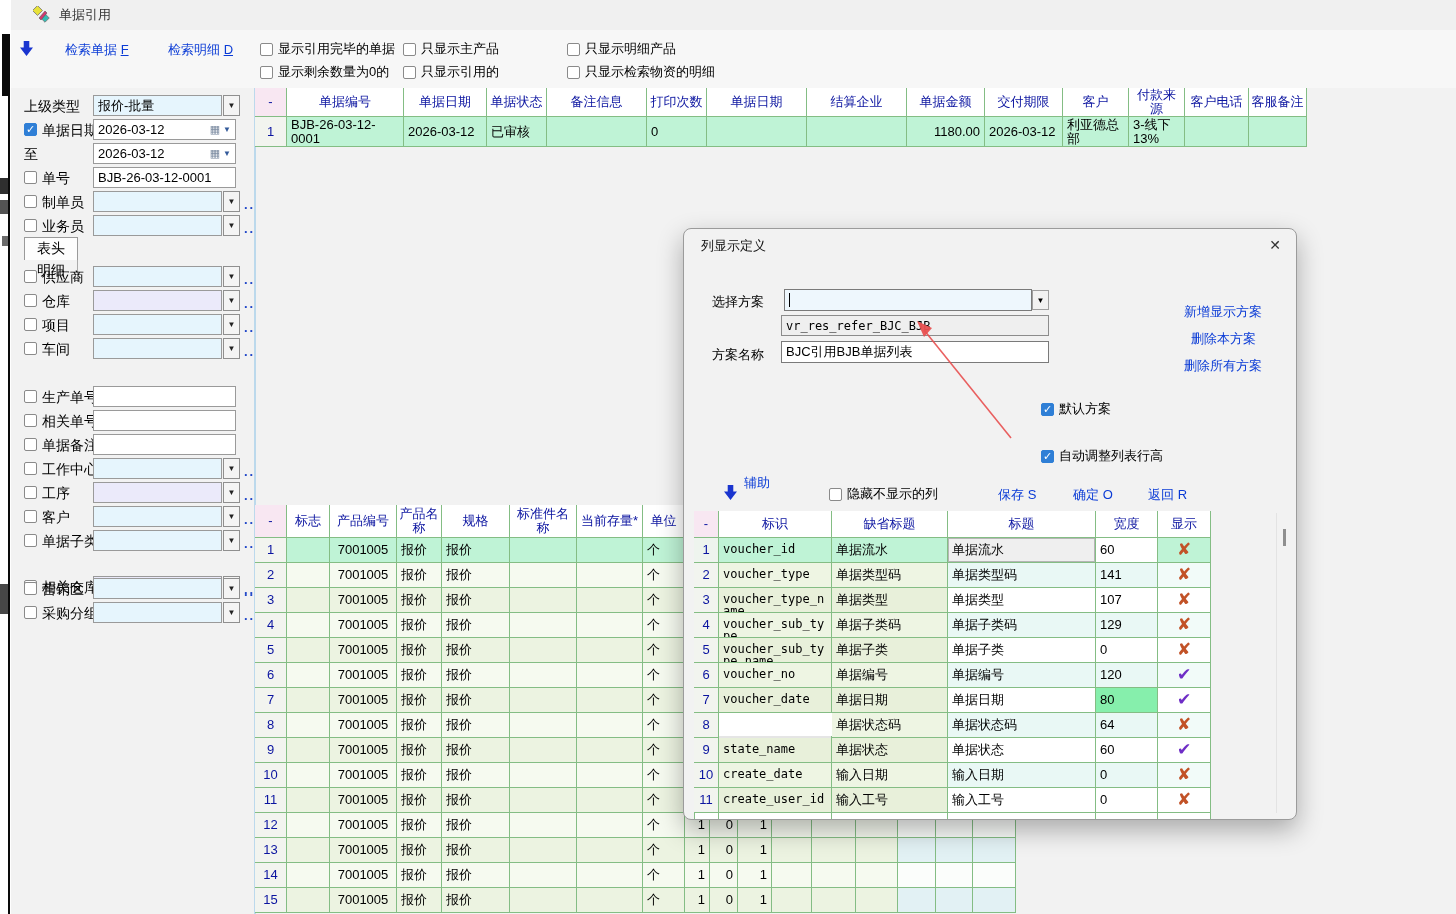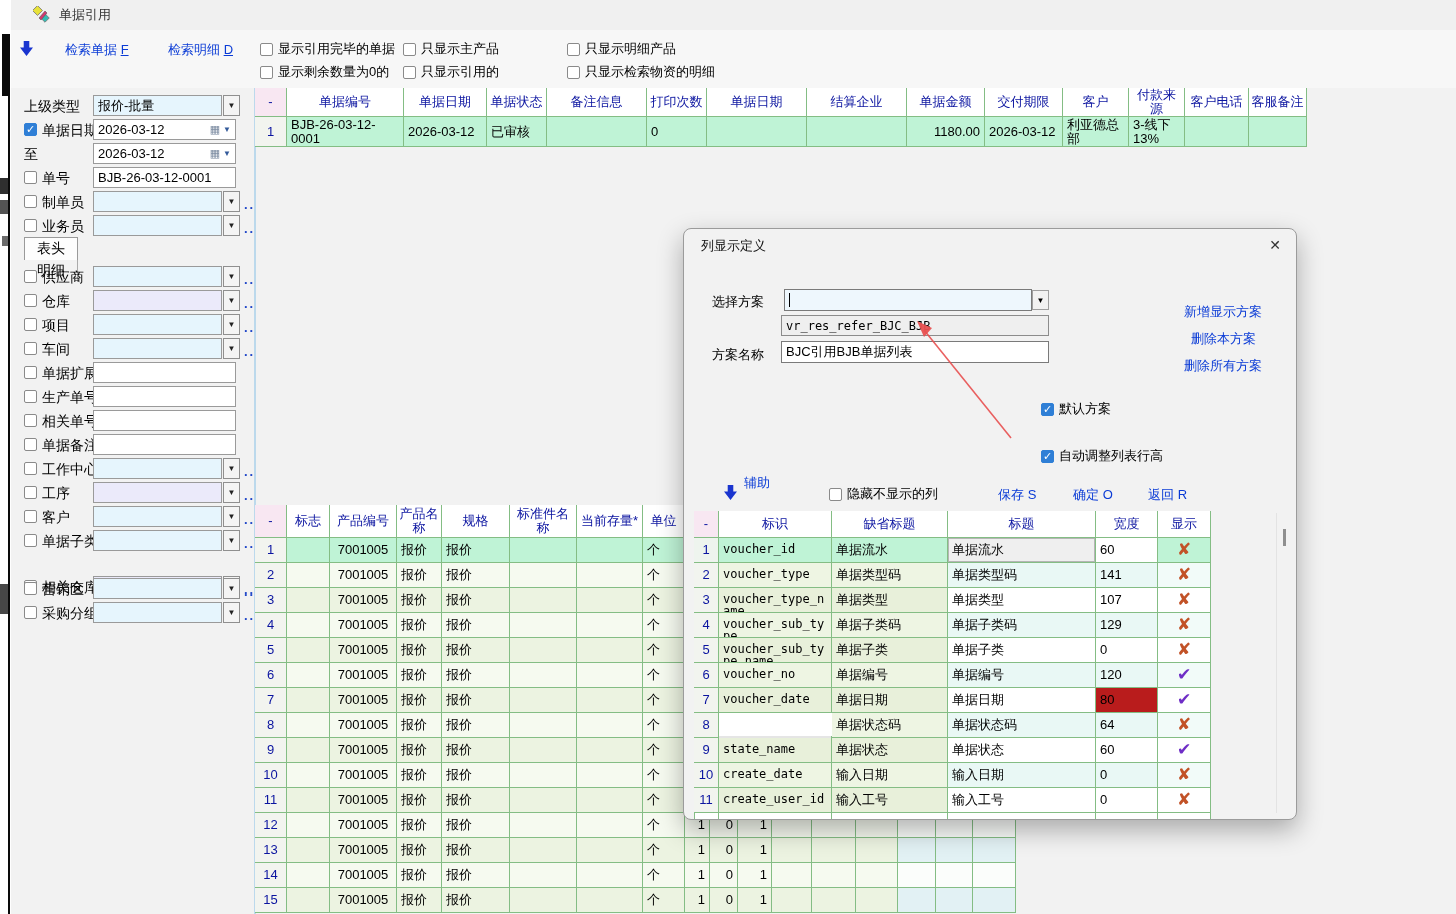--- a/index.html
+++ b/index.html
@@ -209,25 +209,20 @@
       <div class="ddbtn" style="left: 212px; top: 0px;">▼</div>
       <span class="dots" style="left: 233px;">..</span>
     </div>
     <div class="sb-row" style="top: 250px; left: 0px; width: 243px;">
       <span class="cb sb-cb"></span>
       <span class="sb-label" style="left: 31px;">车间</span>
       <div class="field cyan" style="left: 82px; width: 129px;"></div>
       <div class="ddbtn" style="left: 212px; top: 0px;">▼</div>
       <span class="dots" style="left: 233px;">..</span>
     </div>
-    <div class="sb-row" style="top: 274px; left: 0px; width: 243px;">
-      <span class="cb sb-cb"></span>
-      <span class="sb-label" style="left: 31px;">单据扩展</span>
-      <div class="field" style="left: 82px; width: 143px;"></div>
-    </div>
     <div class="sb-row" style="top: 298px; left: 0px; width: 243px;">
       <span class="cb sb-cb"></span>
       <span class="sb-label" style="left: 31px;">生产单号</span>
       <div class="field" style="left: 82px; width: 143px;"></div>
     </div>
     <div class="sb-row" style="top: 346px; left: 0px; width: 243px;">
       <span class="cb sb-cb"></span>
       <span class="sb-label" style="left: 31px;">单据备注</span>
       <div class="field" style="left: 82px; width: 143px;"></div>
     </div>
@@ -754,21 +749,21 @@
         <div class="gcell" style="flex: 0 0 62px; height: 25px; background: rgb(233, 248, 245);">120</div>
         <div class="gcell al-c" style="flex: 0 0 53px; height: 25px; background: rgb(242, 251, 249);">
           <span class="mark-v">✔</span>
         </div>
       </div>
       <div class="grow" style="top: 177px; height: 25px; width: 517px;">
         <div class="gcell num" style="flex: 0 0 25px; height: 25px;">7</div>
         <div class="gcell mono" style="flex: 0 0 113px; height: 25px; background: rgb(232, 240, 218); white-space: normal; word-break: break-all; line-height: 12px; align-items: flex-start; padding-top: 5px;">voucher_date</div>
         <div class="gcell" style="flex: 0 0 116px; height: 25px; background: rgb(232, 240, 218);">单据日期</div>
         <div class="gcell" style="flex: 0 0 148px; height: 25px; background: rgb(255, 255, 255);">单据日期</div>
-        <div class="gcell" style="flex: 0 0 62px; height: 25px; background: #b91c1c;">80</div>
+        <div class="gcell" style="flex: 0 0 62px; height: 25px; background: #86efac;">80</div>
         <div class="gcell al-c" style="flex: 0 0 53px; height: 25px; background: rgb(255, 255, 255);">
           <span class="mark-v">✔</span>
         </div>
       </div>
       <div class="grow" style="top: 202px; height: 25px; width: 517px;">
         <div class="gcell num" style="flex: 0 0 25px; height: 25px;">8</div>
         <div class="gcell mono" style="flex: 0 0 113px; height: 25px; background: #e5e5e5; white-space: normal; word-break: break-all; line-height: 12px; align-items: flex-start; padding-top: 5px; margin-top: 23px;">state</div>
         <div class="gcell" style="flex: 0 0 116px; height: 25px; background: rgb(238, 245, 227);">单据状态码</div>
         <div class="gcell" style="flex: 0 0 148px; height: 25px; background: rgb(233, 248, 245);">单据状态码</div>
         <div class="gcell" style="flex: 0 0 62px; height: 25px; background: rgb(233, 248, 245);">64</div>

